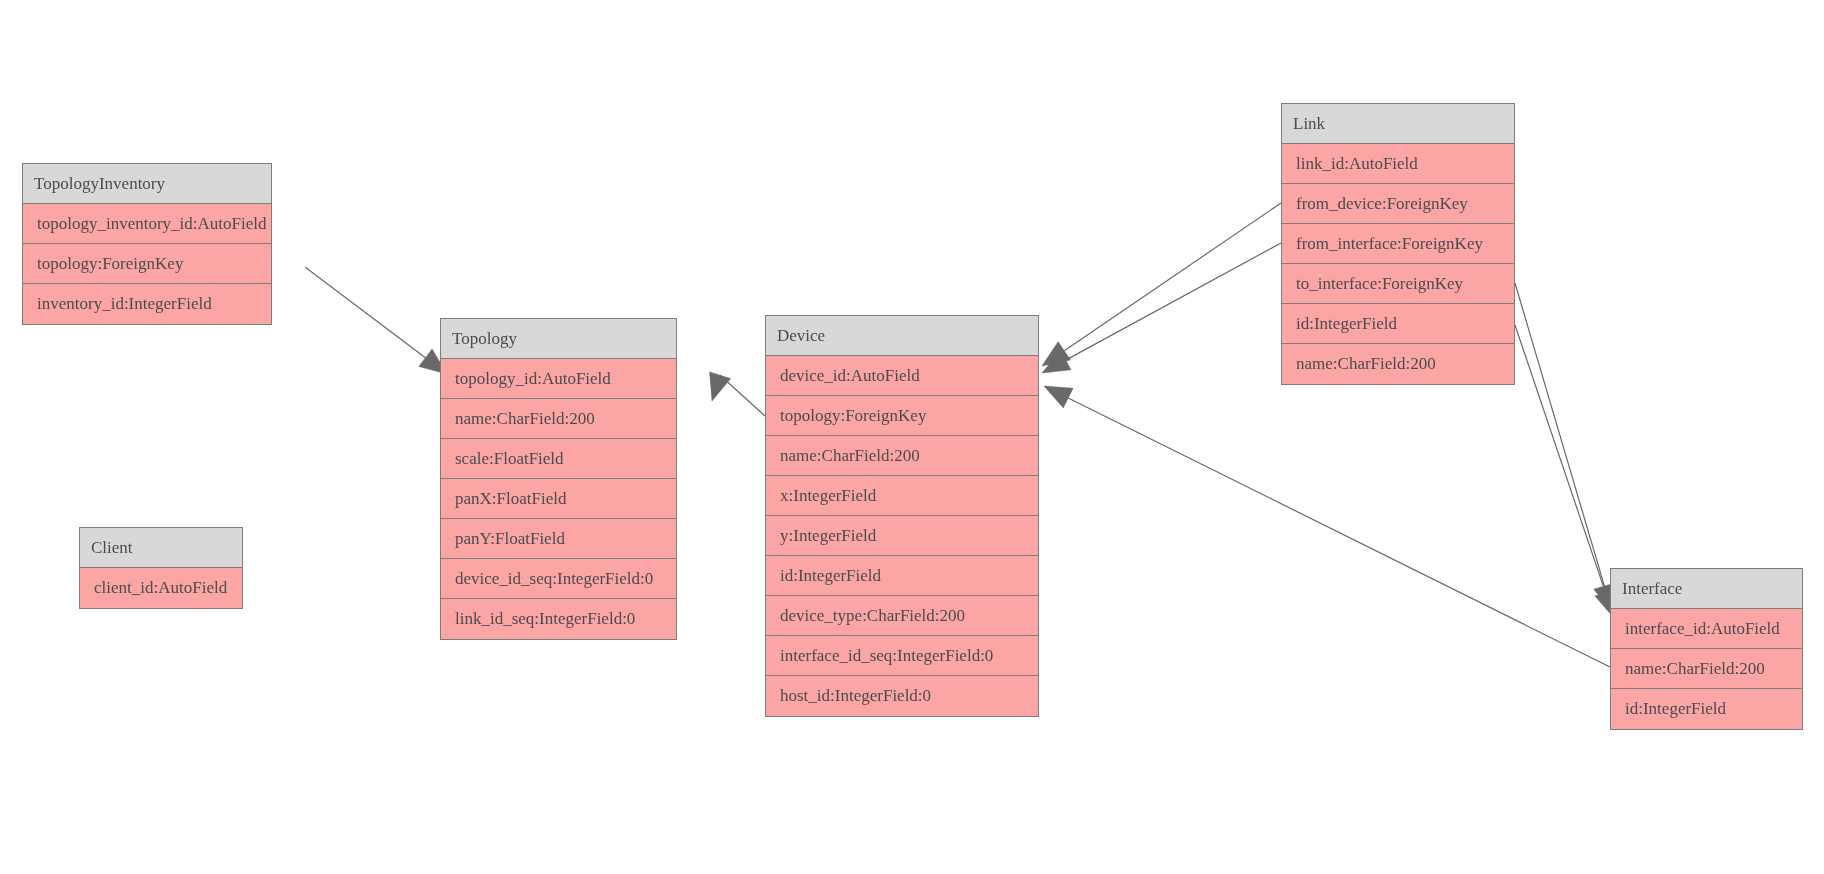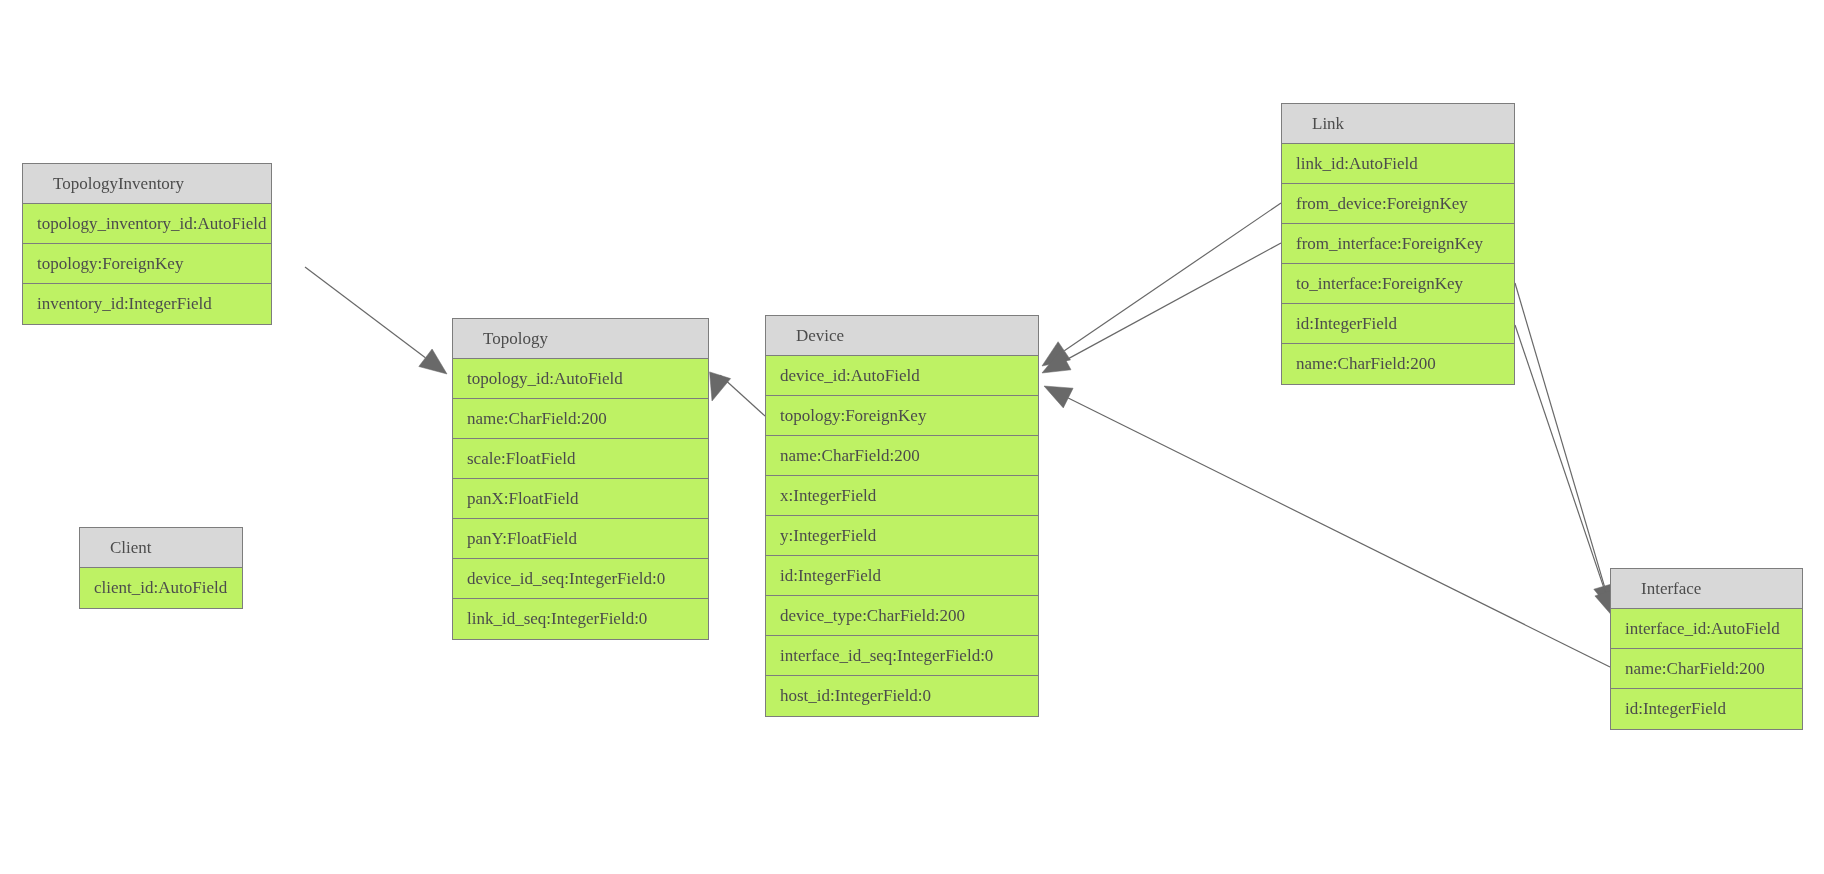--- a/index.html
+++ b/index.html
@@ -29,34 +29,34 @@
     background: #ffffff;
     box-sizing: border-box;
     color: #4c4c4c;
     font-size: 17px;
   }
   .entity-header {
     height: 40px;
     line-height: 40px;
     background: #d8d8d8;
     border-bottom: 1px solid #7d7d7d;
-    padding-left: 30px;
+    padding-left: 11px;
     box-sizing: border-box;
     white-space: nowrap;
     overflow: hidden;
   }
   .entity-field {
     height: 40px;
     line-height: 40px;
     border-bottom: 1px solid #7d7d7d;
     padding-left: 14px;
     box-sizing: border-box;
     white-space: nowrap;
     overflow: hidden;
-    background: #bef264;
+    background: #fca5a5;
   }
   .entity-field:last-child {
     border-bottom: none;
   }
   .edge-line {
     stroke: #686868;
     stroke-width: 1.2;
     fill: none;
   }
   .edge-arrow {
@@ -85,21 +85,21 @@
       <line x1="1515" y1="325" x2="1605.4" y2="592.4" class="edge-line"></line>
       <polygon points="1614,618 1594.9,595.9 1615.8,588.9" class="edge-arrow"></polygon>
     </svg>
 
 <div class="entity" style="left: 22px; top: 163px; width: 250px;">
       <div class="entity-header">TopologyInventory</div>
       <div class="entity-field">topology_inventory_id:AutoField</div>
       <div class="entity-field">topology:ForeignKey</div>
       <div class="entity-field">inventory_id:IntegerField</div>
     </div>
-    <div class="entity" style="left: 452px; top: 318px; width: 257px;">
+    <div class="entity" style="left: 440px; top: 318px; width: 237px;">
       <div class="entity-header">Topology</div>
       <div class="entity-field">topology_id:AutoField</div>
       <div class="entity-field">name:CharField:200</div>
       <div class="entity-field">scale:FloatField</div>
       <div class="entity-field">panX:FloatField</div>
       <div class="entity-field">panY:FloatField</div>
       <div class="entity-field">device_id_seq:IntegerField:0</div>
       <div class="entity-field">link_id_seq:IntegerField:0</div>
     </div>
     <div class="entity" style="left: 79px; top: 527px; width: 164px;">

